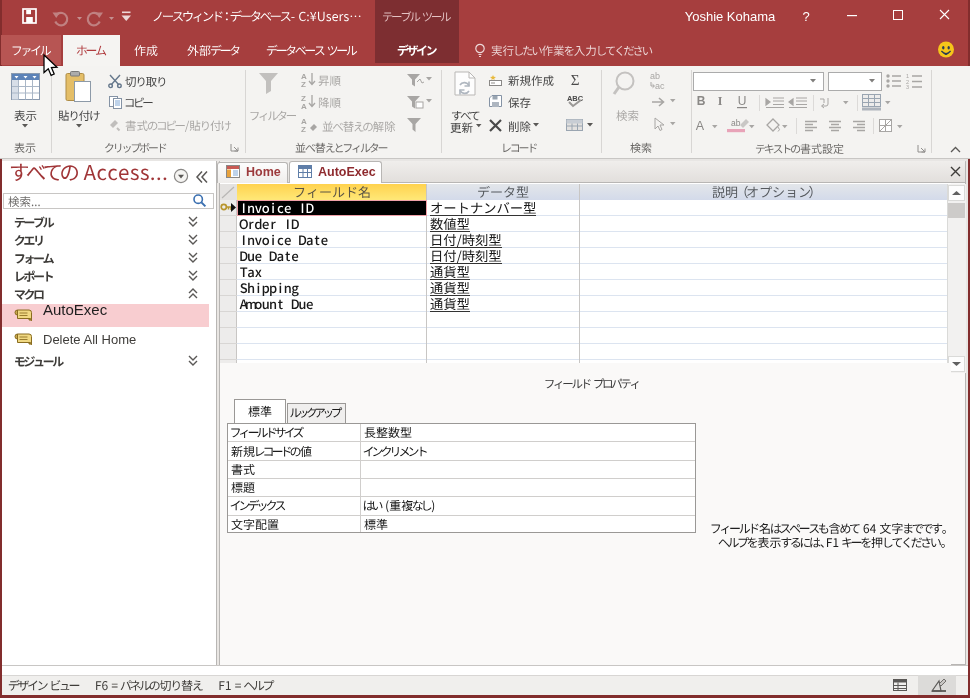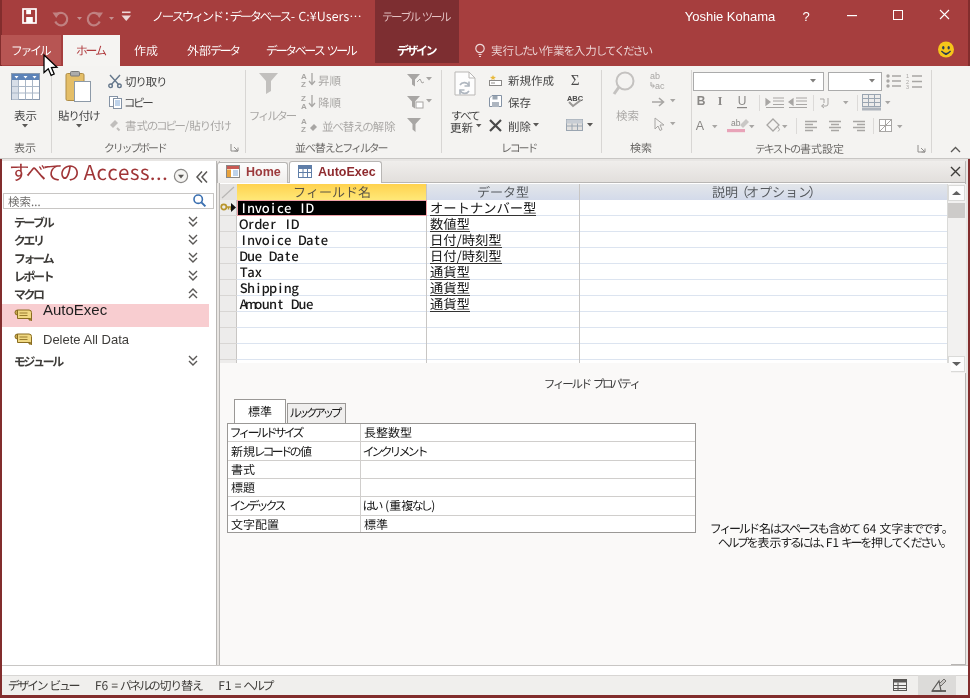--- a/index.html
+++ b/index.html
@@ -956,21 +956,21 @@
 <path d="M15 10.5 q2.5 0 2.5 2 q0 -0.5 -2.5 -0.5 z" fill="#C9A94E" stroke="#8A6D20"></path>
 <path d="M5.5 5 h8 M5.5 7.5 h8" stroke="#9A7D30" stroke-width="1"></path>
   </svg>
 <div style="position:absolute;left:43px;top:300px;font-size:15px;font-weight:400;color:#1E1E1E;font-family:'Liberation Sans',sans-serif;white-space:pre;line-height:19px;">AutoExec</div>
 <svg style="position:absolute;left:14px;top:332px;overflow:visible" width="18" height="15">
     <path d="M3.5 2 h11.5 q2.5 0 2.5 2.5 l0 8 q0 -2 -2.5 -2 h-11.5 z" fill="#F0D882" stroke="#8A6D20" stroke-width="1"></path>
 <path d="M3.5 2 q-2.5 0 -2.5 2.5 q0 2.5 2.5 2.5 z" fill="#C9A94E" stroke="#8A6D20"></path>
 <path d="M15 10.5 q2.5 0 2.5 2 q0 -0.5 -2.5 -0.5 z" fill="#C9A94E" stroke="#8A6D20"></path>
 <path d="M5.5 5 h8 M5.5 7.5 h8" stroke="#9A7D30" stroke-width="1"></path>
   </svg>
-<div style="position:absolute;left:43px;top:330px;font-size:13px;font-weight:400;color:#3E3C39;font-family:'Liberation Sans',sans-serif;white-space:pre;line-height:19px;">Delete All Data</div>
+<div style="position:absolute;left:43px;top:330px;font-size:13px;font-weight:400;color:#3E3C39;font-family:'Liberation Sans',sans-serif;white-space:pre;line-height:19px;">Delete All Home</div>
 <div style="position:absolute;left:15px;top:354px;line-height:0">
     <svg width="48" height="16" style="overflow:visible">
       <g fill="#3E3C39" transform="translate(0,12) scale(0.1200)">
         <use href="#g111" x="-10"></use>
         <use href="#g112" x="70"></use>
         <use href="#g113" x="150"></use>
         <use href="#g97" x="230"></use>
         <use href="#g99" x="310"></use>
       </g>
     </svg>

